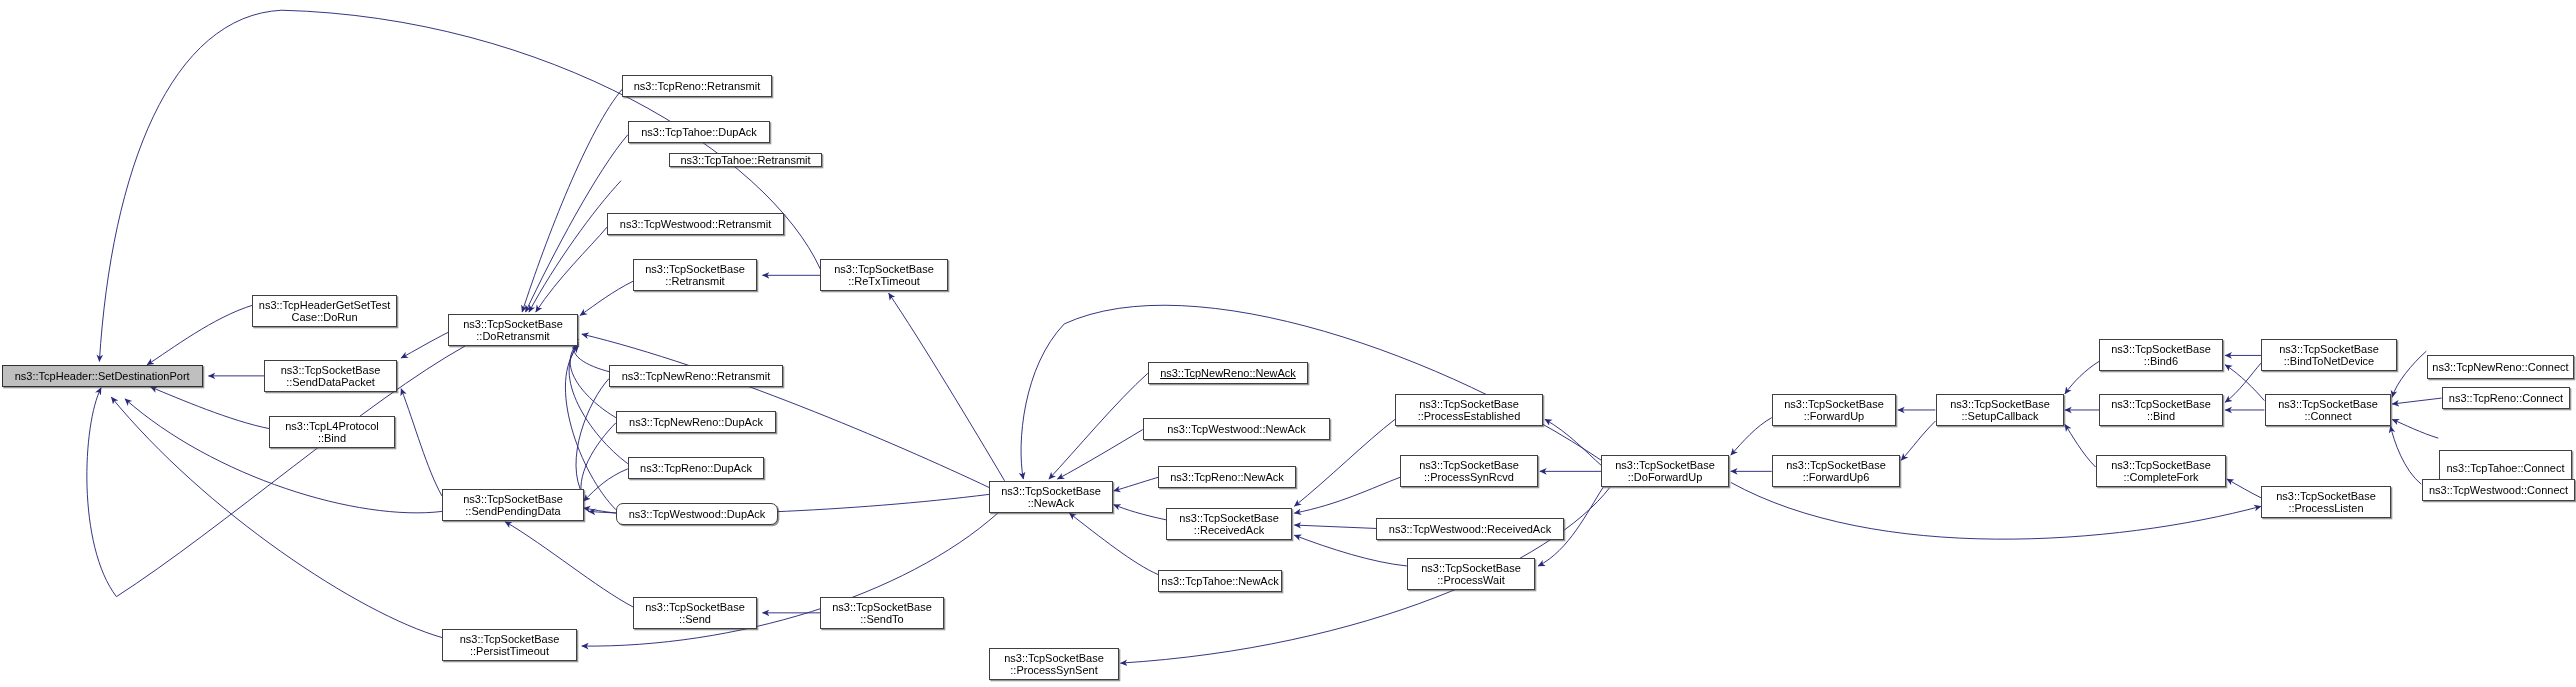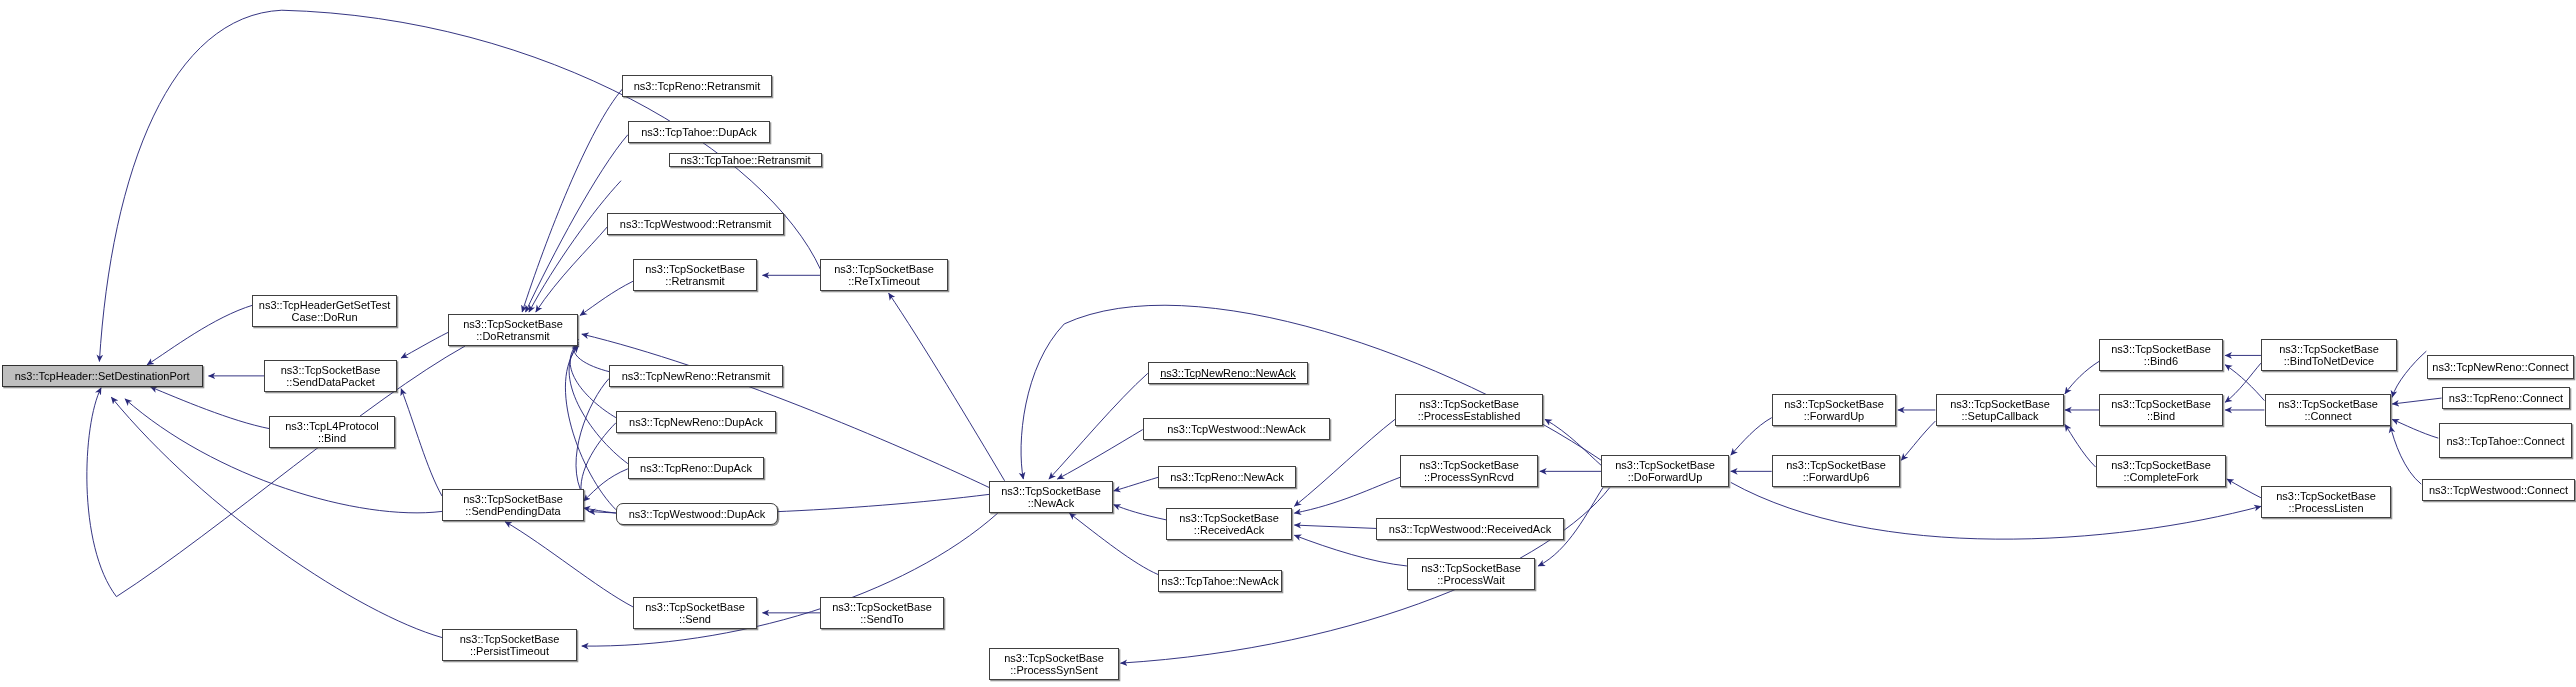--- a/index.html
+++ b/index.html
@@ -164,19 +164,19 @@
       <div class="node" style="left: 2096px; top: 455px; width: 130px; height: 32px;"><span>ns3::TcpSocketBase
 ::CompleteFork</span></div>
       <div class="node" style="left: 2261px; top: 339px; width: 136px; height: 32px;"><span>ns3::TcpSocketBase
 ::BindToNetDevice</span></div>
       <div class="node" style="left: 2265px; top: 394px; width: 126px; height: 32px;"><span>ns3::TcpSocketBase
 ::Connect</span></div>
       <div class="node" style="left: 2261px; top: 486px; width: 130px; height: 32px;"><span>ns3::TcpSocketBase
 ::ProcessListen</span></div>
       <div class="node" style="left: 2427px; top: 341px; width: 147px; height: 24px; margin-top: 14px;"><span>ns3::TcpNewReno::Connect</span></div>
       <div class="node" style="left: 2442px; top: 387px; width: 128px; height: 22px;"><span>ns3::TcpReno::Connect</span></div>
-      <div class="node" style="left: 2439px; top: 423px; width: 133px; height: 35px;"><span>ns3::TcpTahoe::Connect</span></div>
+      <div class="node" style="left: 2439px; top: 450px; width: 133px; height: 35px;"><span>ns3::TcpTahoe::Connect</span></div>
       <div class="node" style="left: 2422px; top: 479px; width: 153px; height: 22px;"><span>ns3::TcpWestwood::Connect</span></div>
       <div class="node" style="left: 989px; top: 648px; width: 130px; height: 32px;"><span>ns3::TcpSocketBase
 ::ProcessSynSent</span></div>
     </div>
 </div>
 
 
 </body></html>

